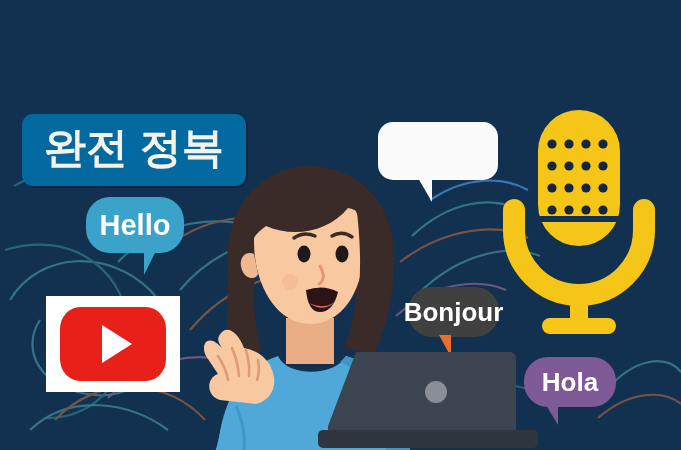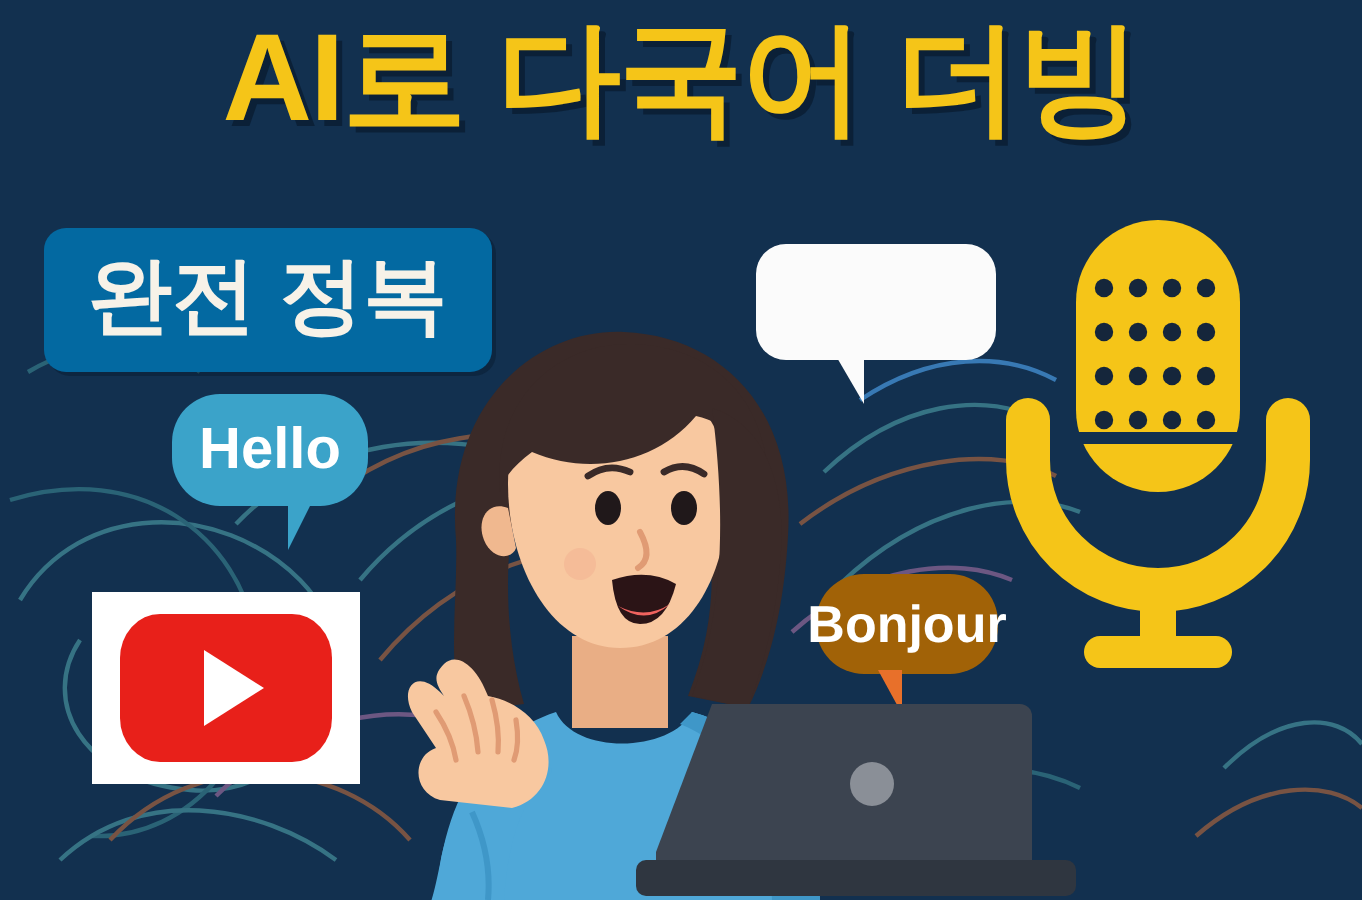--- a/index.html
+++ b/index.html
@@ -77,21 +77,21 @@
   }
   .b-korean .tail{
     left:32px;top:56px;
     border-right:14px solid #FBFBFB;
     border-left:8px solid transparent;
     border-bottom:24px solid transparent;
   }
 
   .b-bonjour{
     left:408px;top:287px;width:91px;height:50px;
-    background:#a16207;color:#ffffff;font-size:26px;
+    background:#404040;color:#ffffff;font-size:26px;
   }
   .b-bonjour .tail{
     left:24px;top:48px;
     border-right:12px solid #E8702A;
     border-left:7px solid transparent;
     border-bottom:22px solid transparent;
   }
 
   .b-hola{
     left:524px;top:357px;width:92px;height:50px;
@@ -260,17 +260,20 @@
 
   <div class="bubble b-korean">
     <span class="tail"></span>
   </div>
 
   <div class="bubble b-bonjour">
     <span>Bonjour</span>
     <span class="tail"></span>
   </div>
 
-
-  <div class="headline">AI로 다국어 더빙</div>
+  <div class="bubble b-hola">
+    <span>Hola</span>
+    <span class="tail"></span>
+  </div>
+
   <div class="badge">완전 정복</div>
 
 </div>
 
 </body></html>

